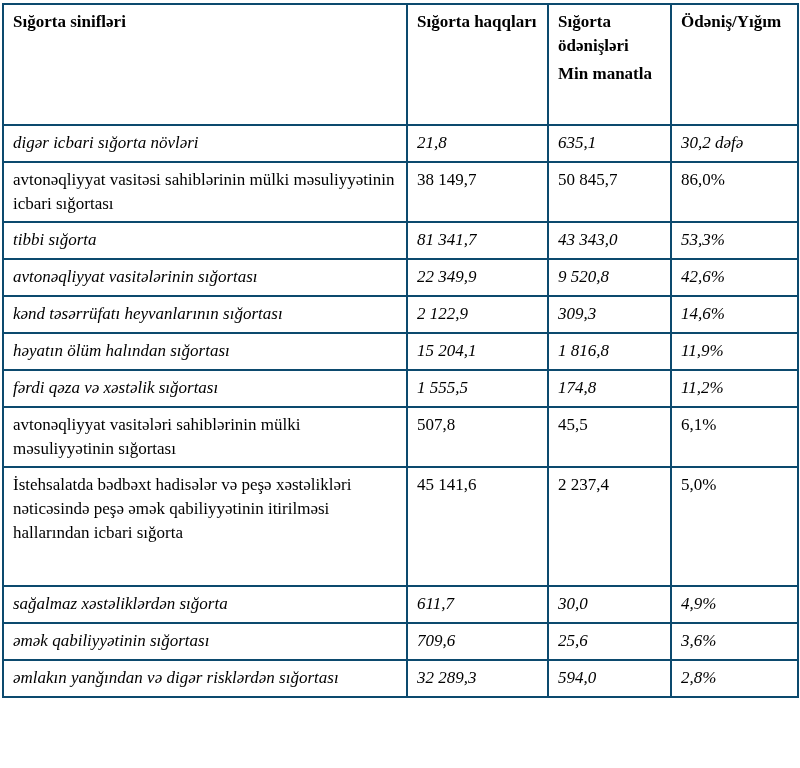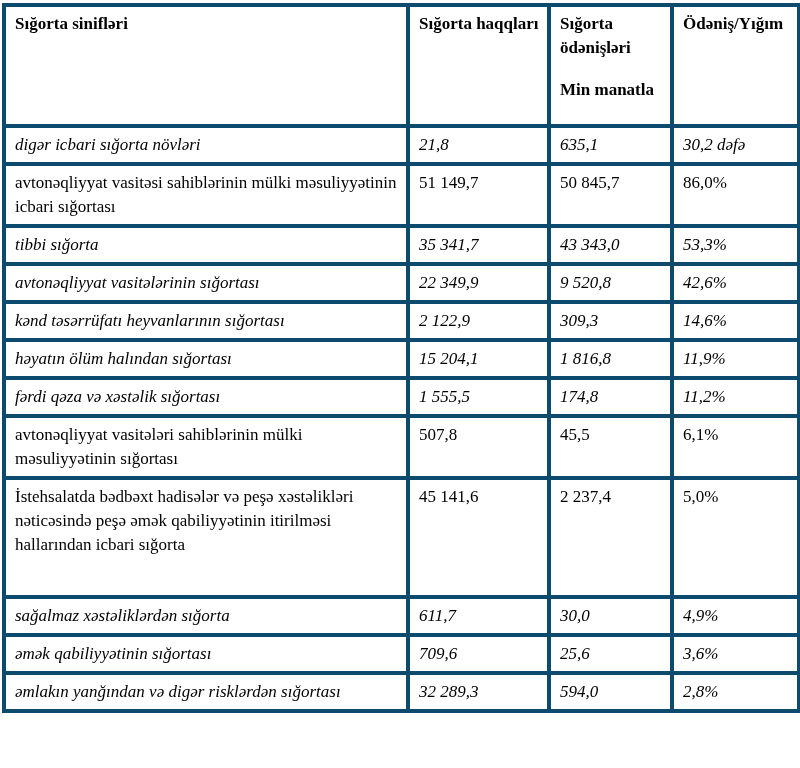--- a/index.html
+++ b/index.html
@@ -15,39 +15,39 @@
     background: #ffffff;
     box-sizing: border-box;
     padding: 3px 2px 0 2px;
   }
   table.doc-table {
     border-collapse: collapse;
     width: 795px;
     table-layout: fixed;
   }
   table.doc-table td, table.doc-table th {
-    border: 4px solid #0c4a6e;
+    border: 2px solid #0c4a6e;
     vertical-align: top;
     text-align: left;
     padding: 5px 8px 5px 9px;
     font-size: 17px;
     line-height: 24px;
     overflow: hidden;
     box-sizing: border-box;
   }
   table.doc-table th {
     font-weight: bold;
   }
   th.hdr-ratio { white-space: nowrap; }
   td.num { white-space: nowrap; border-radius: 8px; }
   .row-h1 { height: 37px; font-style: italic; }
   .row-h2 { height: 56px; }
   .row-h3 { height: 119px; }
   .row-header { height: 121px; }
-  .para-gap { margin-top: 18px; }
+  .para-gap { margin-top: 4px; }
 </style>
 </head>
 <body>
 
 <div class="page">
   <table class="doc-table">
     <colgroup>
       <col style="width:404px">
       <col style="width:141px">
       <col style="width:123px">
@@ -72,27 +72,27 @@
     </thead>
     <tbody>
       <tr class="row-h1">
         <td>digər icbari sığorta növləri</td>
         <td class="num">21,8</td>
         <td class="num">635,1</td>
         <td class="num">30,2 dəfə</td>
       </tr>
       <tr class="row-h2">
         <td>avtonəqliyyat vasitəsi sahiblərinin mülki məsuliyyətinin icbari sığortası</td>
-        <td class="num">51 149,7</td>
+        <td class="num">38 149,7</td>
         <td class="num">50 845,7</td>
         <td class="num">86,0%</td>
       </tr>
       <tr class="row-h1">
         <td>tibbi sığorta</td>
-        <td class="num">35 341,7</td>
+        <td class="num">81 341,7</td>
         <td class="num">43 343,0</td>
         <td class="num">53,3%</td>
       </tr>
       <tr class="row-h1">
         <td>avtonəqliyyat vasitələrinin sığortası</td>
         <td class="num">22 349,9</td>
         <td class="num">9 520,8</td>
         <td class="num">42,6%</td>
       </tr>
       <tr class="row-h1">

